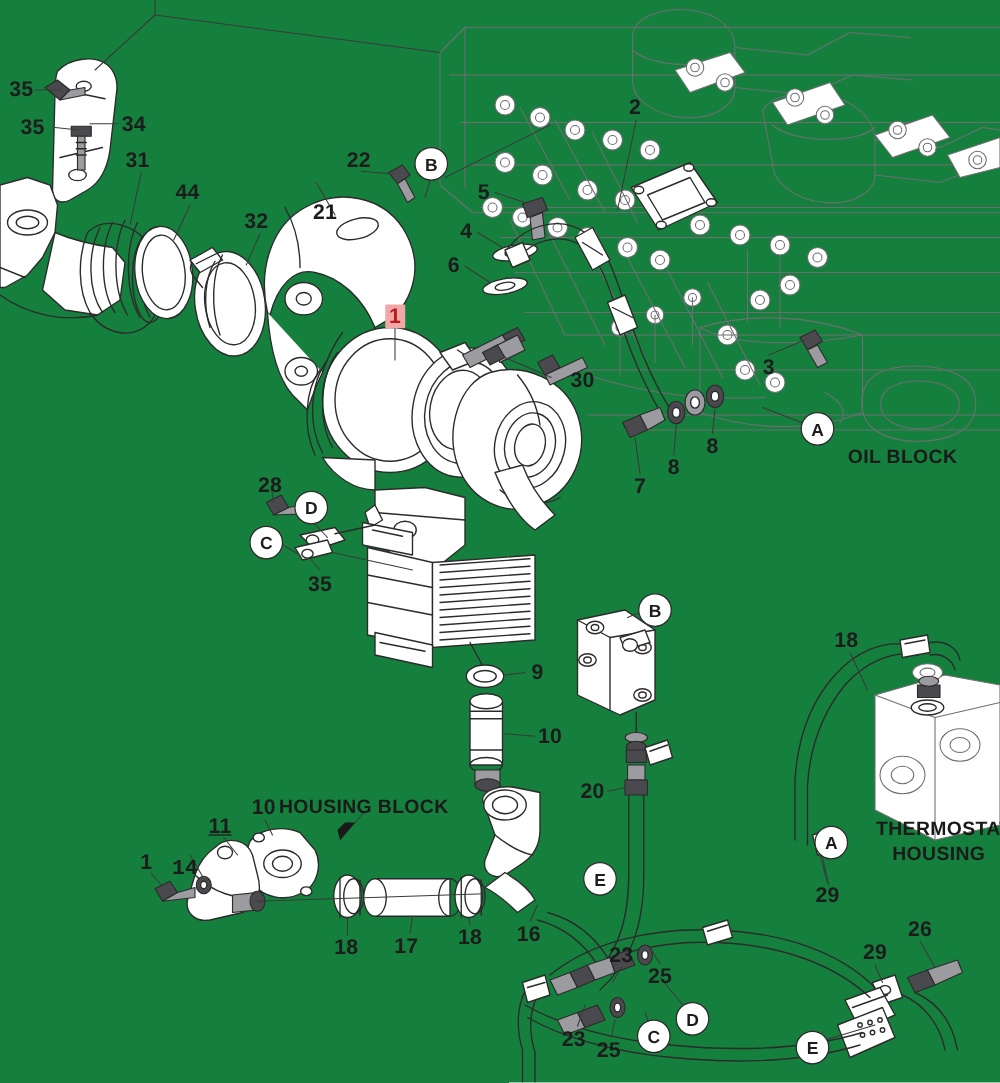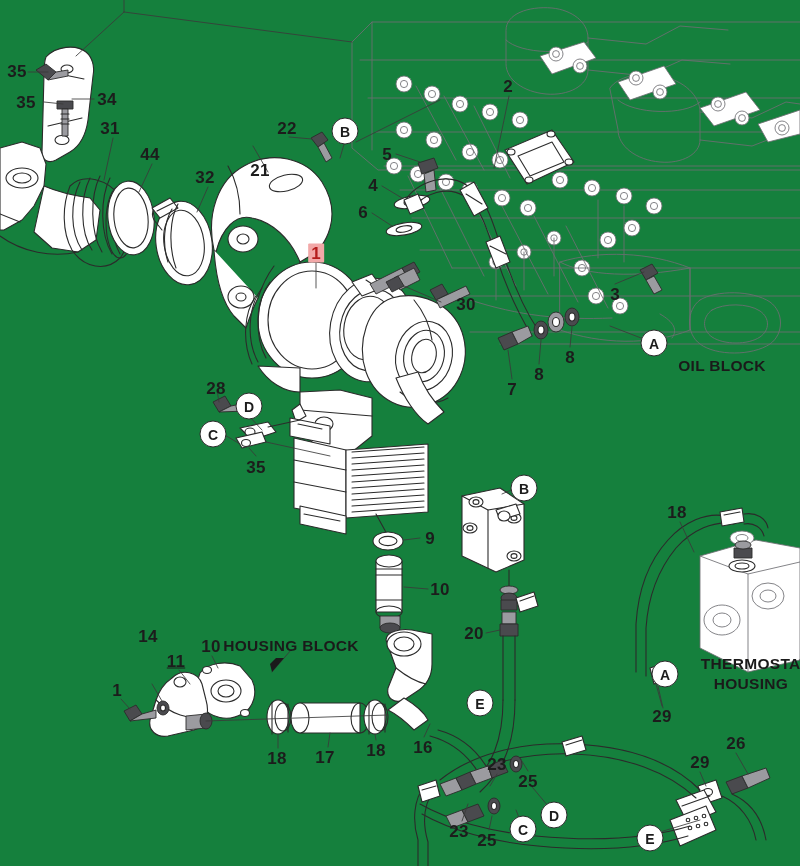--- a/index.html
+++ b/index.html
@@ -662,21 +662,21 @@
       <div class="callout" style="left: 570px; top: 357px;">8</div>
       <div class="callout" style="left: 216px; top: 388px;">28</div>
       <div class="callout" style="left: 256px; top: 467px;">35</div>
       <div class="callout" style="left: 430px; top: 538px;">9</div>
       <div class="callout" style="left: 440px; top: 589px;">10</div>
       <div class="callout" style="left: 474px; top: 633px;">20</div>
       <div class="callout" style="left: 677px; top: 512px;">18</div>
       <div class="callout" style="left: 662px; top: 716px;">29</div>
       <div class="callout" style="left: 211px; top: 646px;">10</div>
       <div class="callout" style="left: 176px; top: 661px; text-decoration: underline;">11</div>
-      <div class="callout" style="left: 148px; top: 636px;">14</div>
+      <div class="callout" style="left: 148px; top: 696px; font-family: Liberation Mono, monospace;">14</div>
       <div class="callout" style="left: 117px; top: 690px;">1</div>
       <div class="callout" style="left: 277px; top: 758px;">18</div>
       <div class="callout" style="left: 325px; top: 757px;">17</div>
       <div class="callout" style="left: 376px; top: 750px;">18</div>
       <div class="callout" style="left: 423px; top: 747px;">16</div>
       <div class="callout" style="left: 497px; top: 764px;">23</div>
       <div class="callout" style="left: 459px; top: 831px;">23</div>
       <div class="callout" style="left: 528px; top: 781px;">25</div>
       <div class="callout" style="left: 487px; top: 840px;">25</div>
       <div class="callout" style="left: 736px; top: 743px;">26</div>

